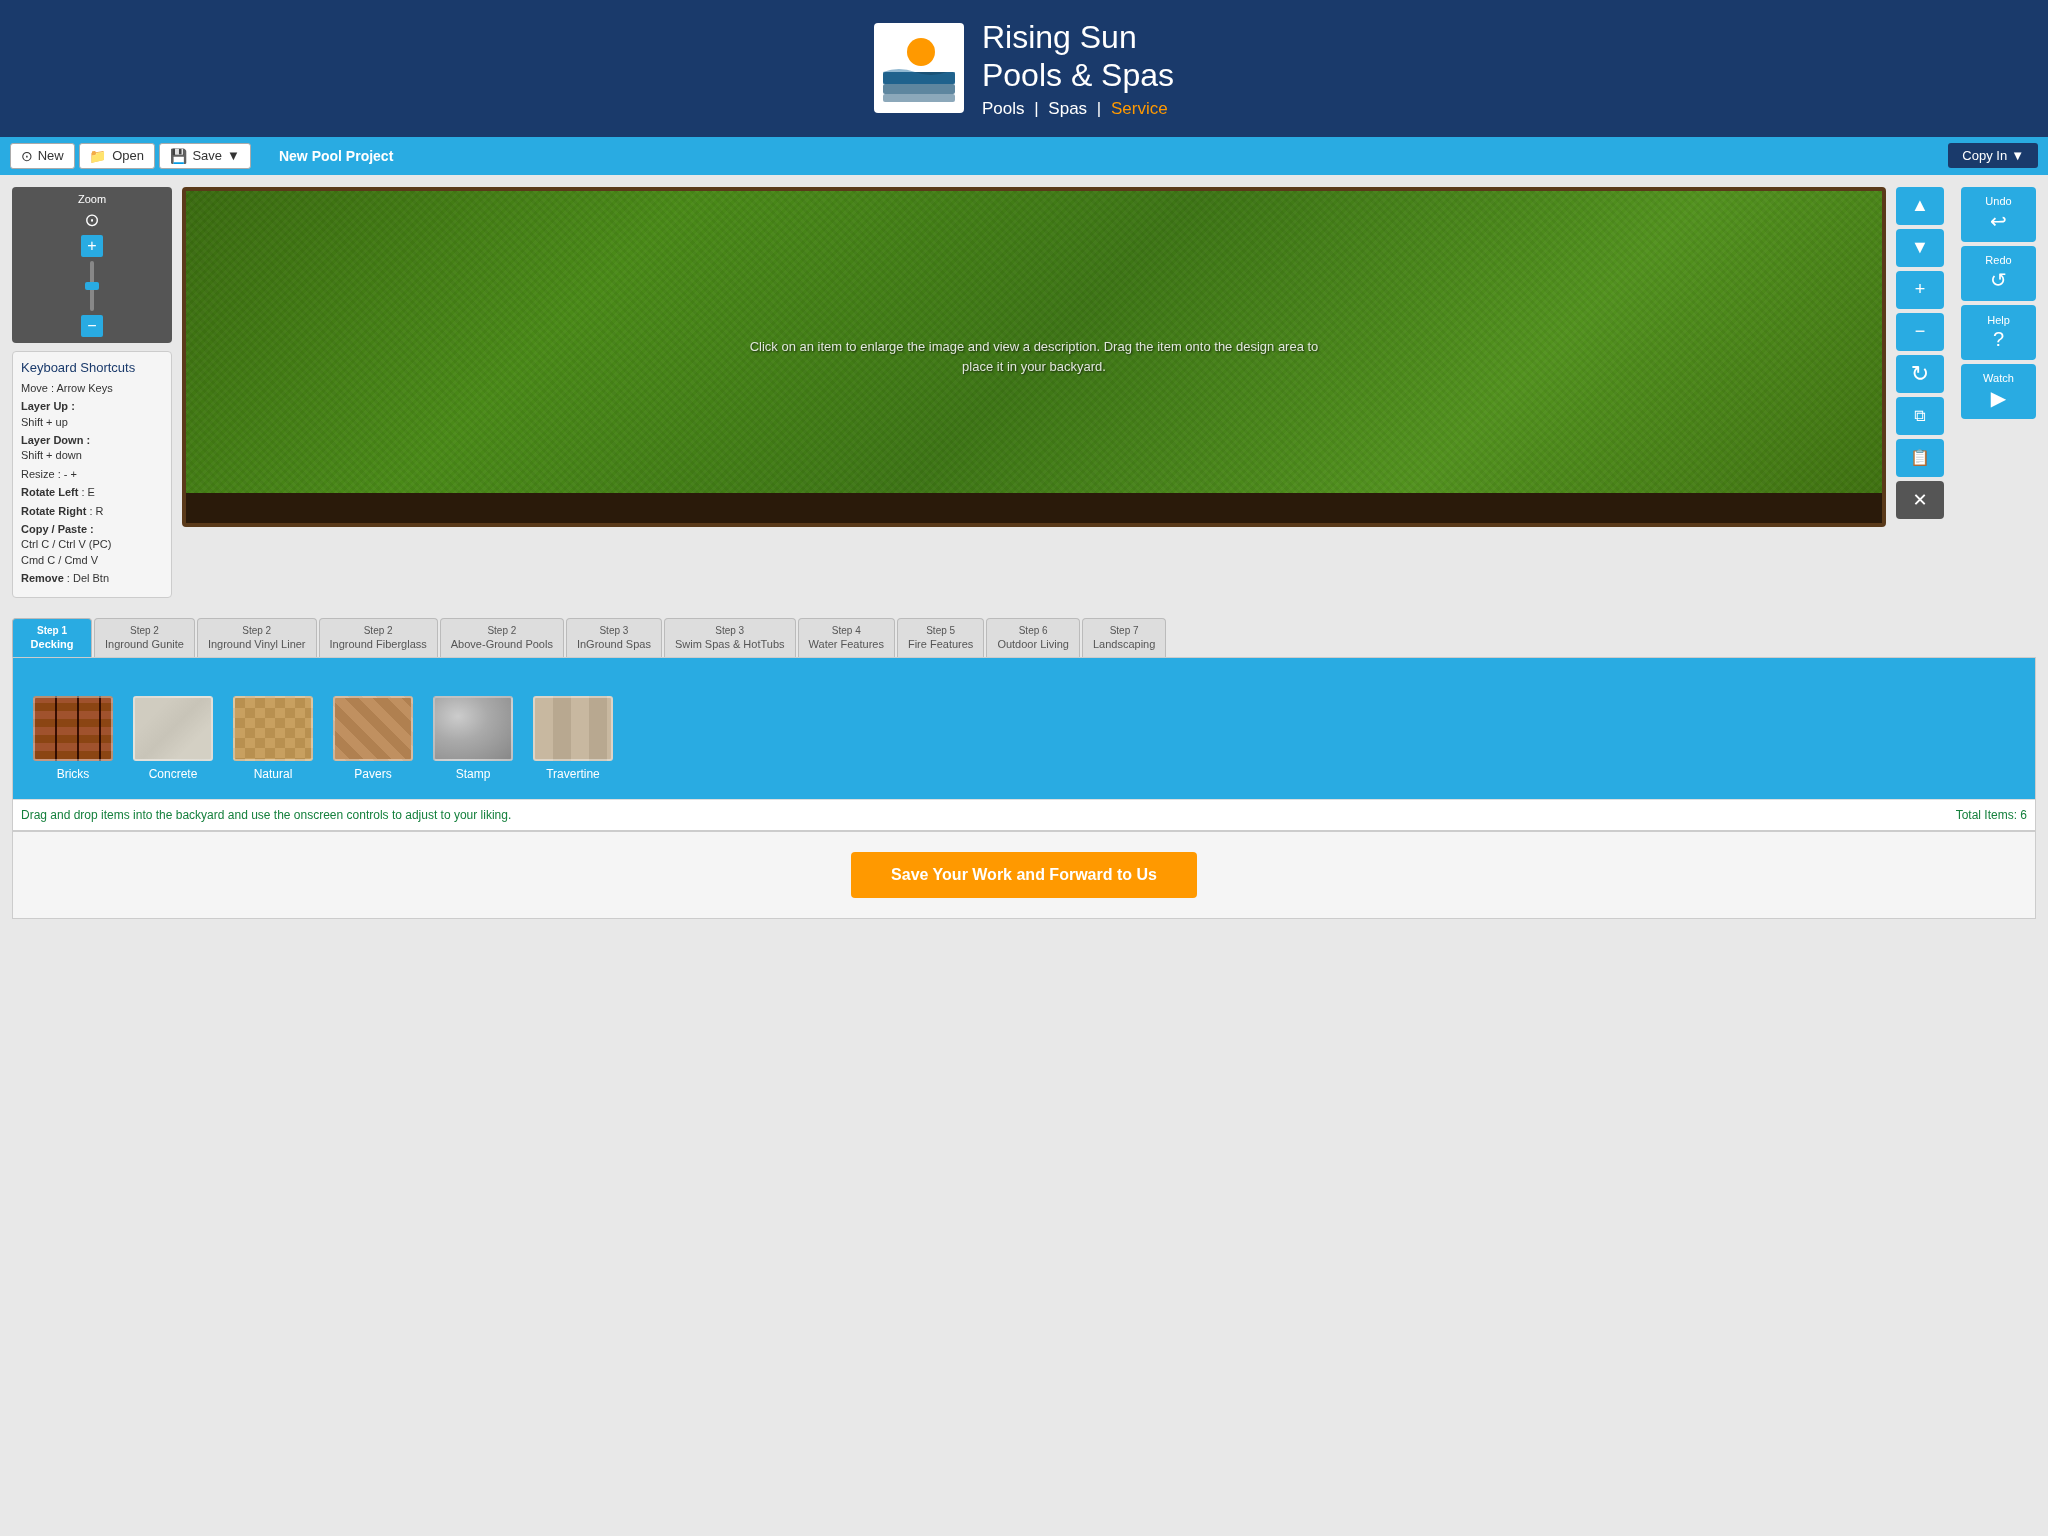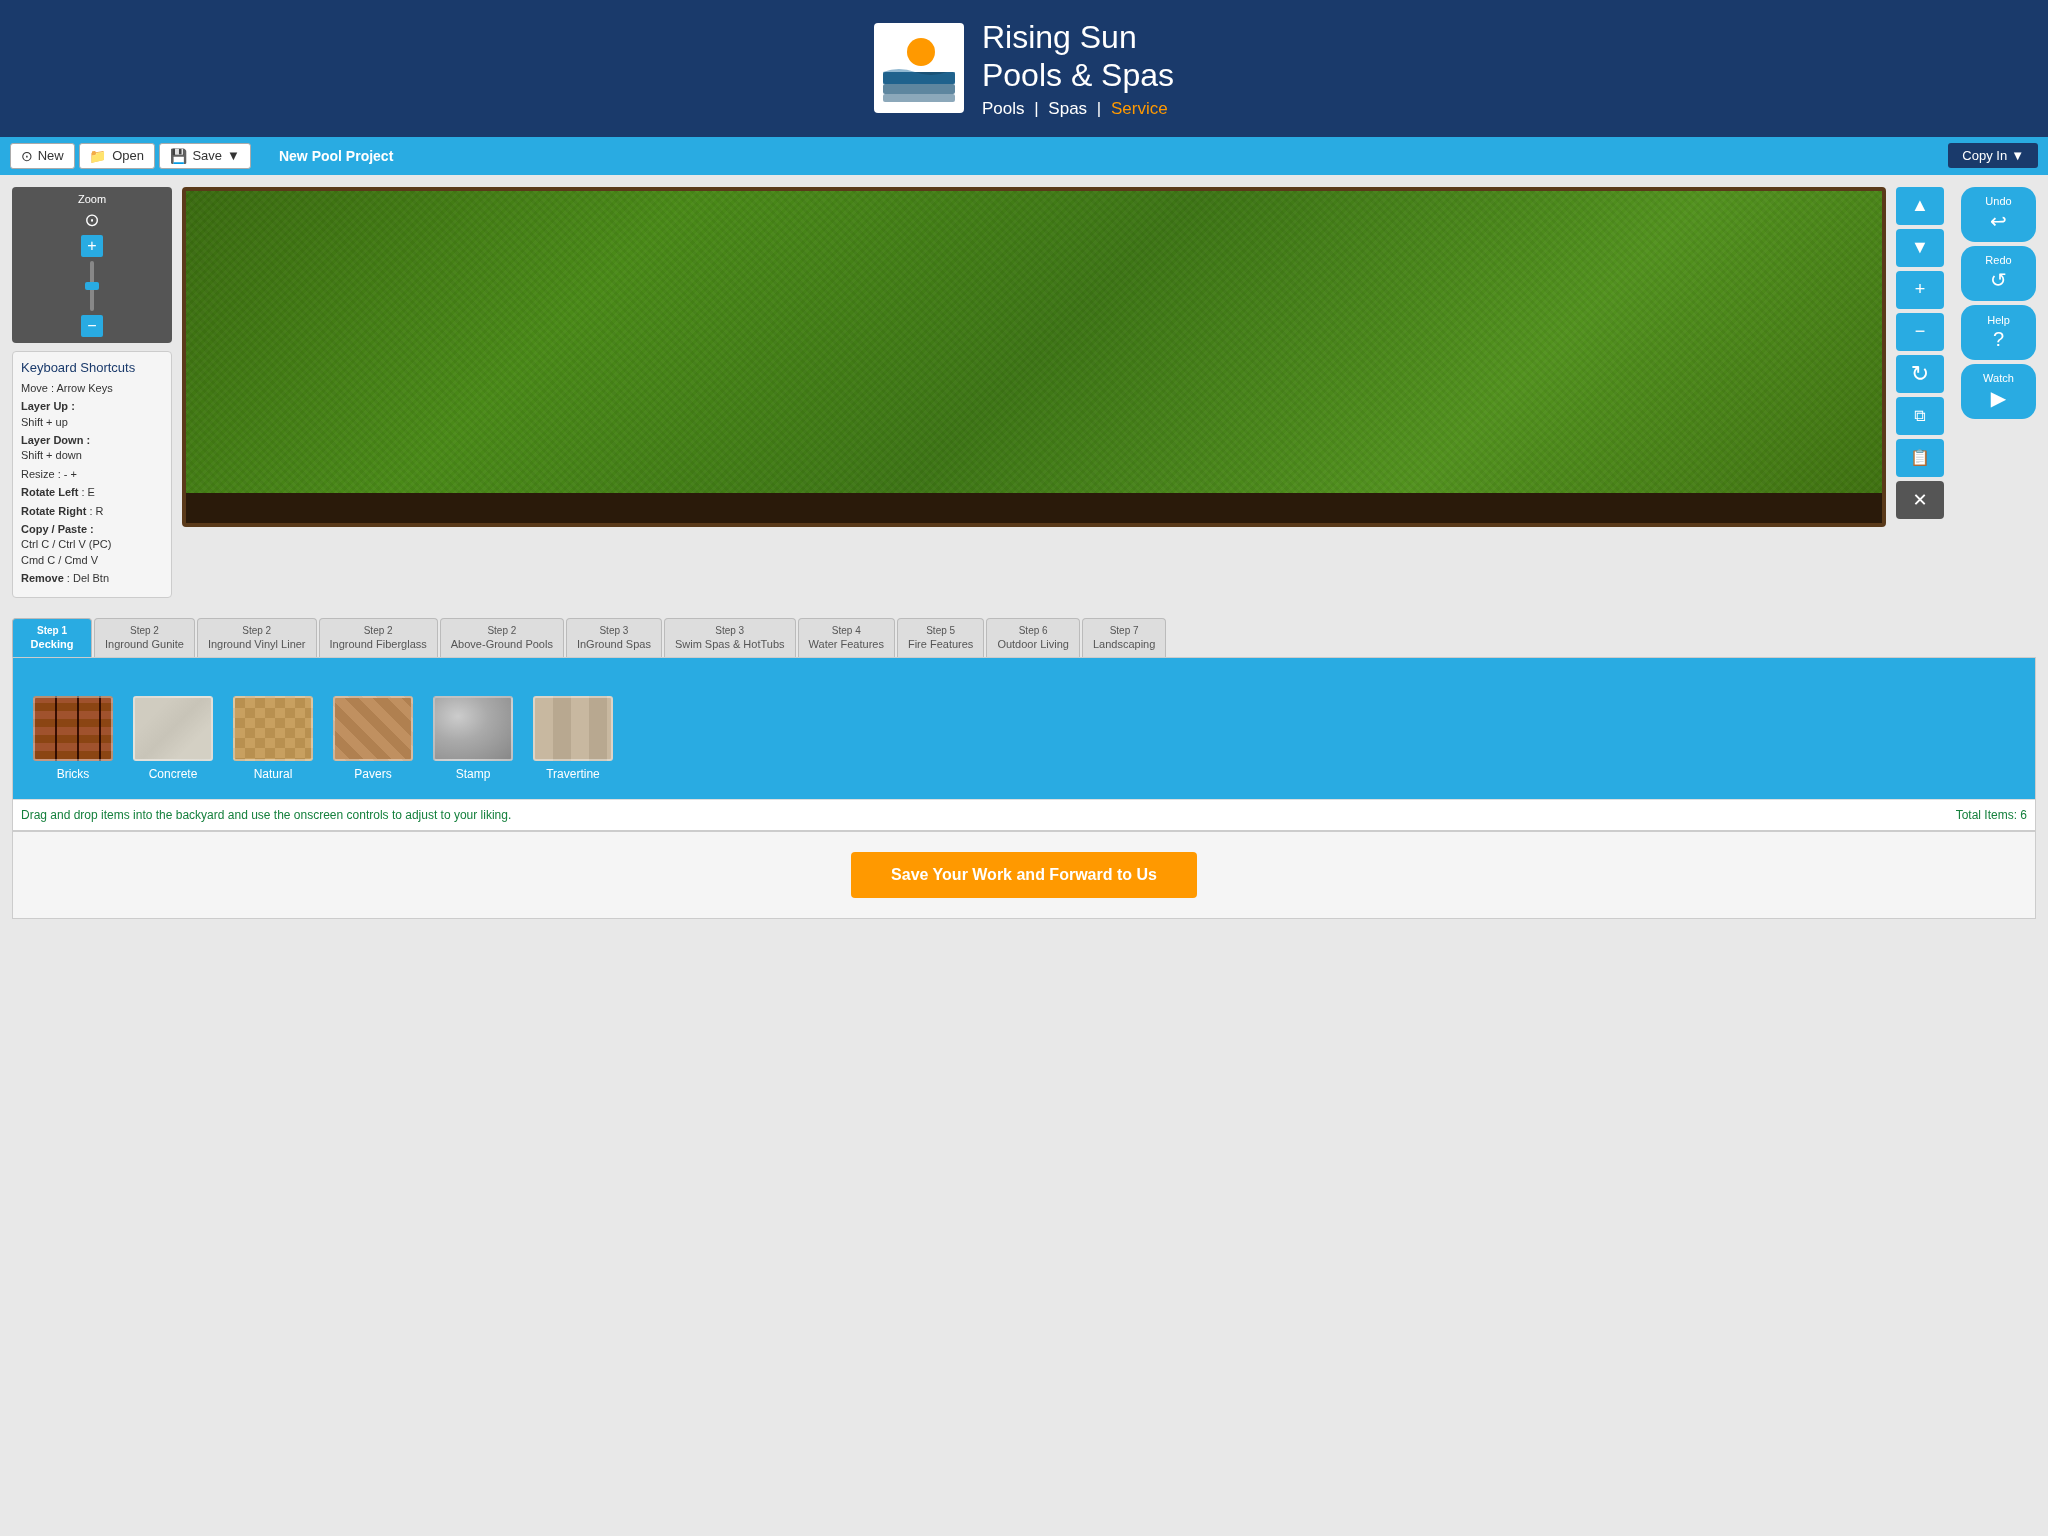--- a/index.html
+++ b/index.html
@@ -237,21 +237,21 @@
     
     .far-right {
       width: 75px;
       display: flex;
       flex-direction: column;
       gap: 4px;
     }
     .action-btn {
       background: #29abe2;
       border: none;
-      border-radius: 14px;
+      border-radius: 4px;
       color: white;
       cursor: pointer;
       display: flex;
       flex-direction: column;
       align-items: center;
       justify-content: center;
       padding: 6px 4px;
       gap: 2px;
     }
     .action-btn .btn-label { font-size: 11px; }
@@ -465,20 +465,24 @@
       </div>
       <div class="shortcut-item">
         <strong>Remove</strong> : Del Btn
       </div>
     </div>
   </div>
 
   <div class="canvas-container">
     <div class="design-canvas">
       <div class="grass-texture"></div>
+      <div class="canvas-instruction">
+        <span>Click on an item to enlarge the image and view a description. Drag the item onto the design area to</span><br>
+        <span>place it in your backyard.</span>
+      </div>
       <div class="canvas-bottom-bar"></div>
     </div>
   </div>
 
   <div class="right-toolbar">
     <button class="rt-btn">▲</button>
     <button class="rt-btn">▼</button>
     <button class="rt-btn">+</button>
     <button class="rt-btn">−</button>
     <button class="rt-btn" style="font-size:22px;">↻</button>

